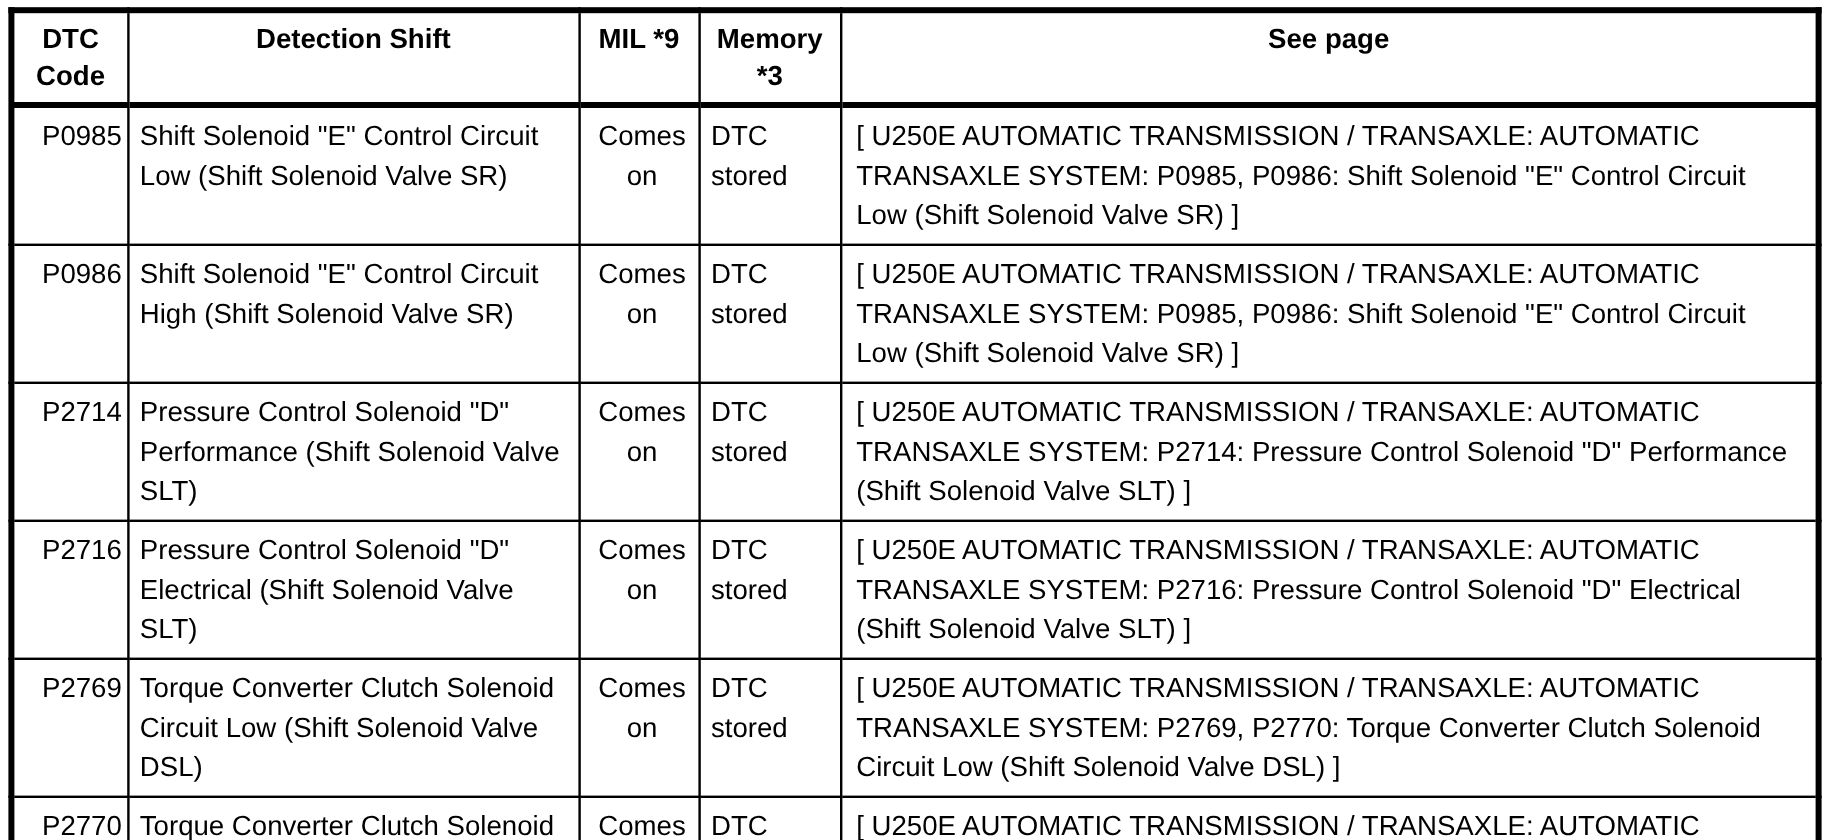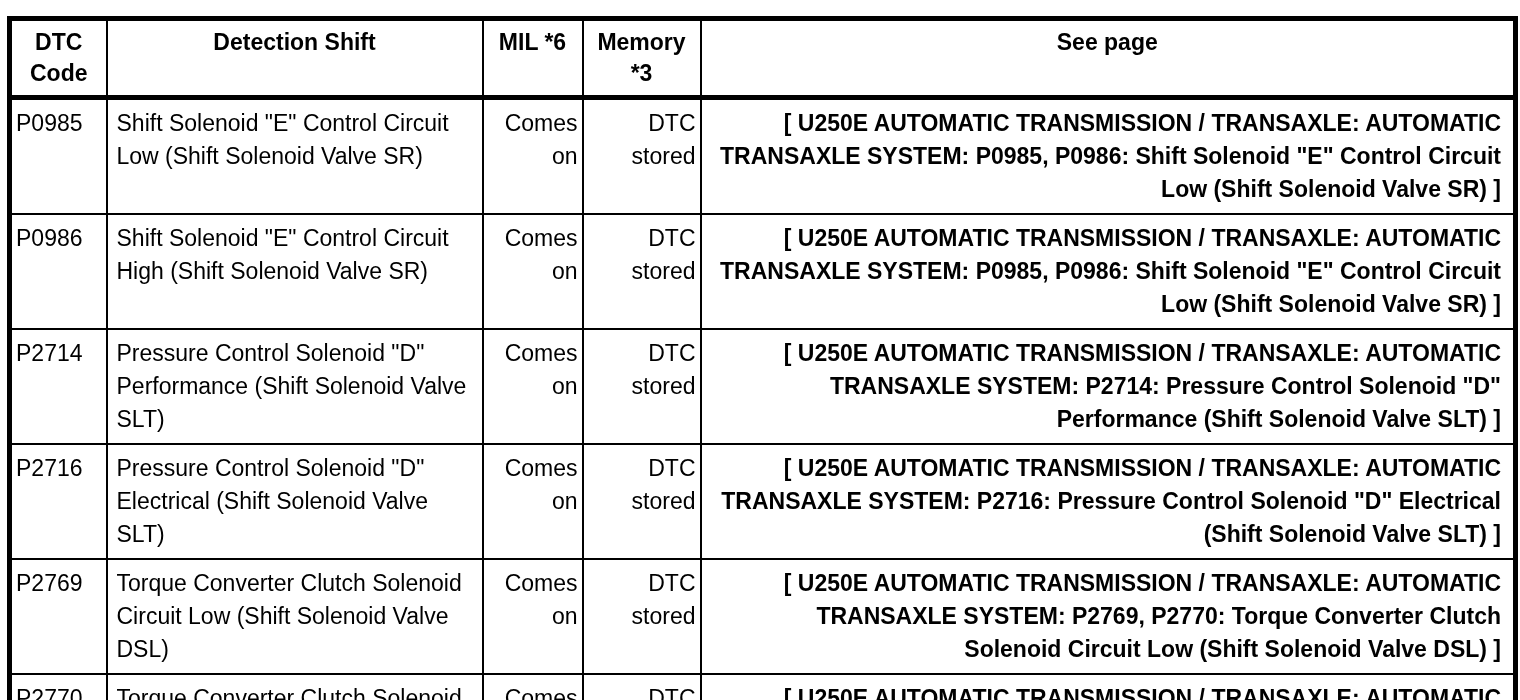--- a/index.html
+++ b/index.html
@@ -3,21 +3,21 @@
 <meta charset="utf-8">
 <style>
   * { margin: 0; padding: 0; box-sizing: border-box; }
   html, body {
     width: 1520px; height: 700px;
     background: #ffffff;
     overflow: hidden;
     font-family: "Liberation Sans", sans-serif;
     color: #000000;
   }
-  .page { width: 1520px; height: 696px; padding: 16px 7px; }
+  .page { width: 1520px; height: 696px; padding: 6px 7px; }
   table.dtc-table {
     border-collapse: collapse;
     width: 1506px;
     height: 688px;
     table-layout: fixed;
     border: 5px solid #000000;
   }
   col.c-dtc    { width: 97px; }
   col.c-item   { width: 376px; }
   col.c-mil    { width: 100px; }
@@ -33,45 +33,45 @@
   thead th {
     border-bottom: 5px solid #000000;
     font-weight: bold;
     text-align: center;
     white-space: pre-line;
     padding: 6px 4px;
     height: 70px;
     line-height: 31px;
   }
   tbody tr { height: 102px; }
-  td.cell-dtc    { text-align: left; padding: 7px 4px; }
+  td.cell-dtc    { text-align: right; padding: 7px 4px; }
   td.cell-item   { text-align: left;   padding: 7px 8px 7px 9px; }
-  td.cell-mil    { text-align: right;   padding: 7px 4px 7px 9px; }
-  td.cell-memory { text-align: right;   padding: 7px 4px 7px 9px; }
-  td.cell-page   { text-align: right; padding: 7px 12px; font-weight: bold; }
+  td.cell-mil    { text-align: center;   padding: 7px 4px 7px 9px; }
+  td.cell-memory { text-align: left;   padding: 7px 4px 7px 9px; }
+  td.cell-page   { text-align: left; padding: 7px 12px; font-weight: normal; }
   td.cell-page .see-page-link { color: #000000; text-decoration: none; cursor: pointer; }
 </style>
 </head>
 <body>
 
 <div class="page">
   <table class="dtc-table">
     <colgroup>
       <col class="c-dtc">
         <col class="c-item">
         <col class="c-mil">
         <col class="c-memory">
         <col class="c-page">
     </colgroup>
     <thead>
       <tr>
         <th>DTC
 Code</th>
         <th>Detection Shift</th>
-        <th>MIL *6</th>
+        <th>MIL *9</th>
         <th>Memory
 *3</th>
         <th>See page</th>
       </tr>
     </thead>
     <tbody>
       <tr>
         <td class="cell-dtc">P0985</td>
         <td class="cell-item">Shift Solenoid "E" Control Circuit Low (Shift Solenoid Valve SR)</td>
         <td class="cell-mil">Comes on</td>

